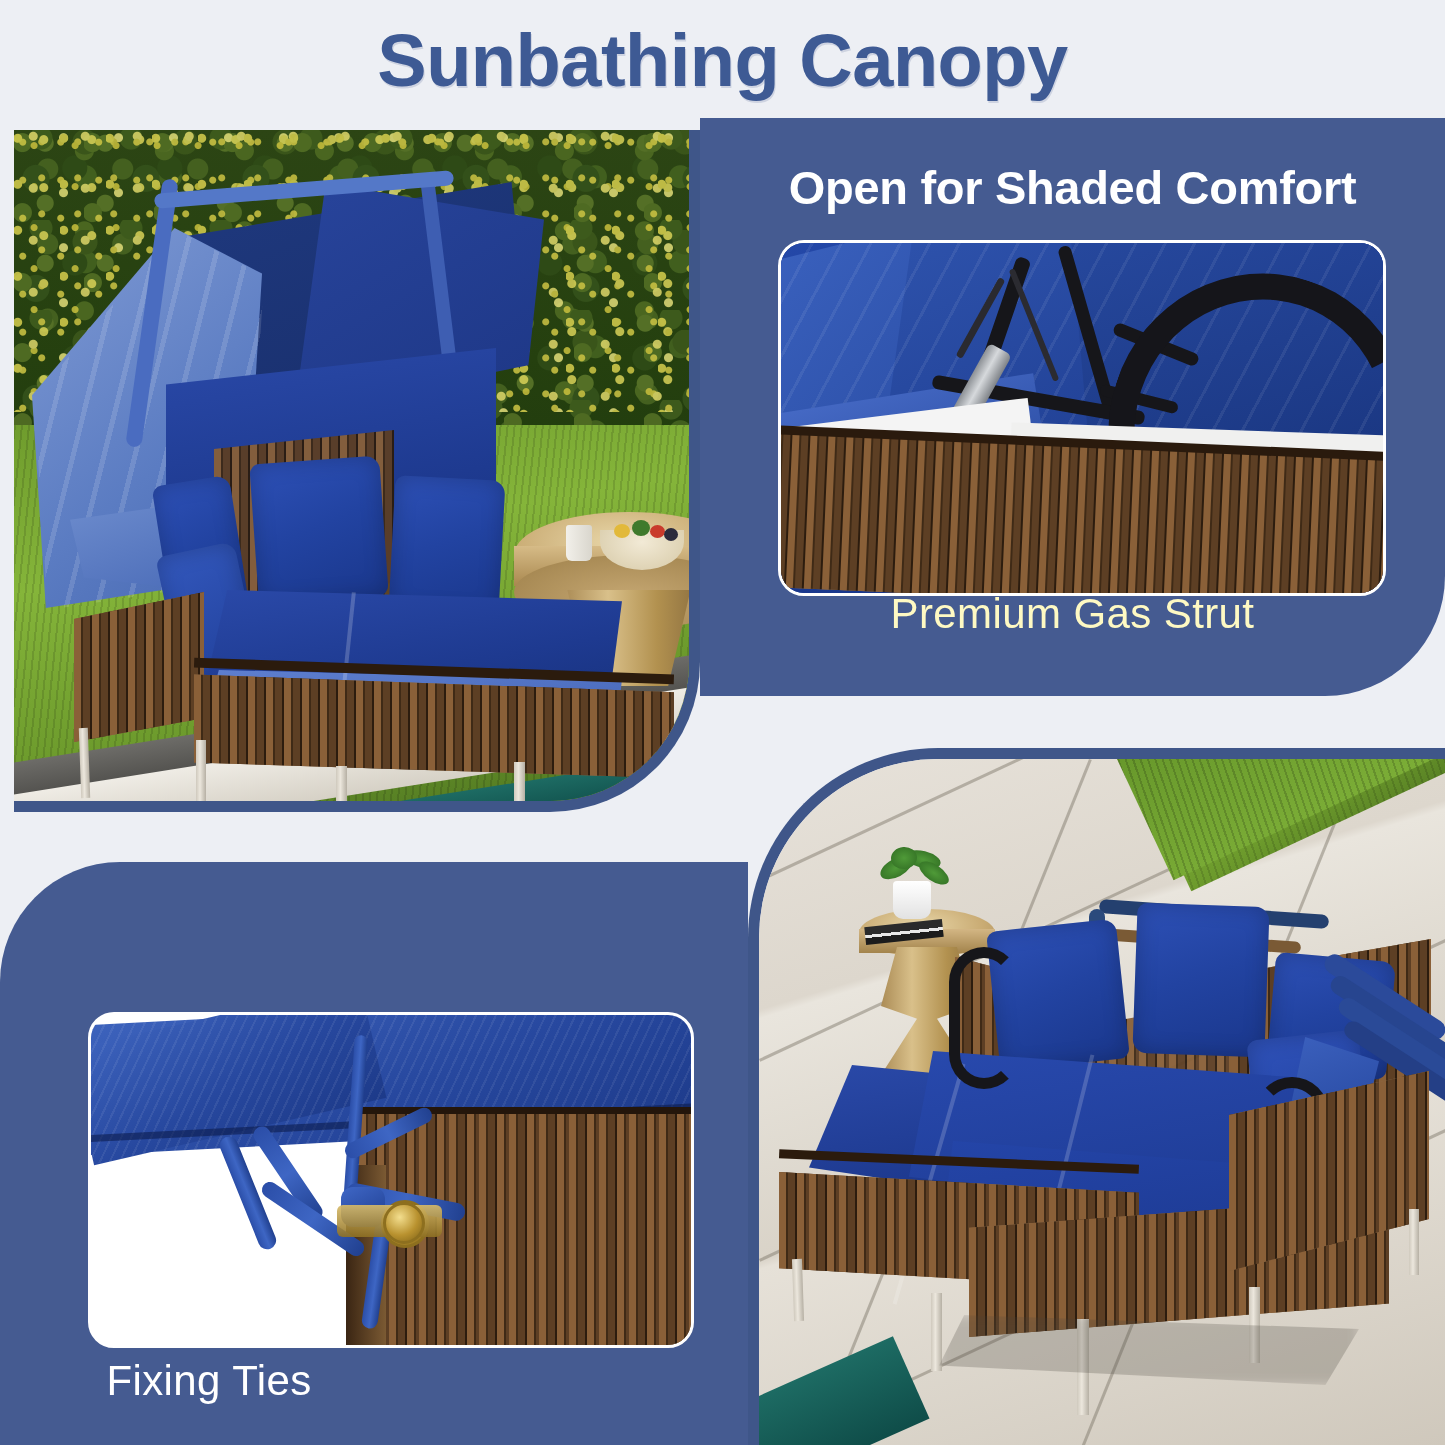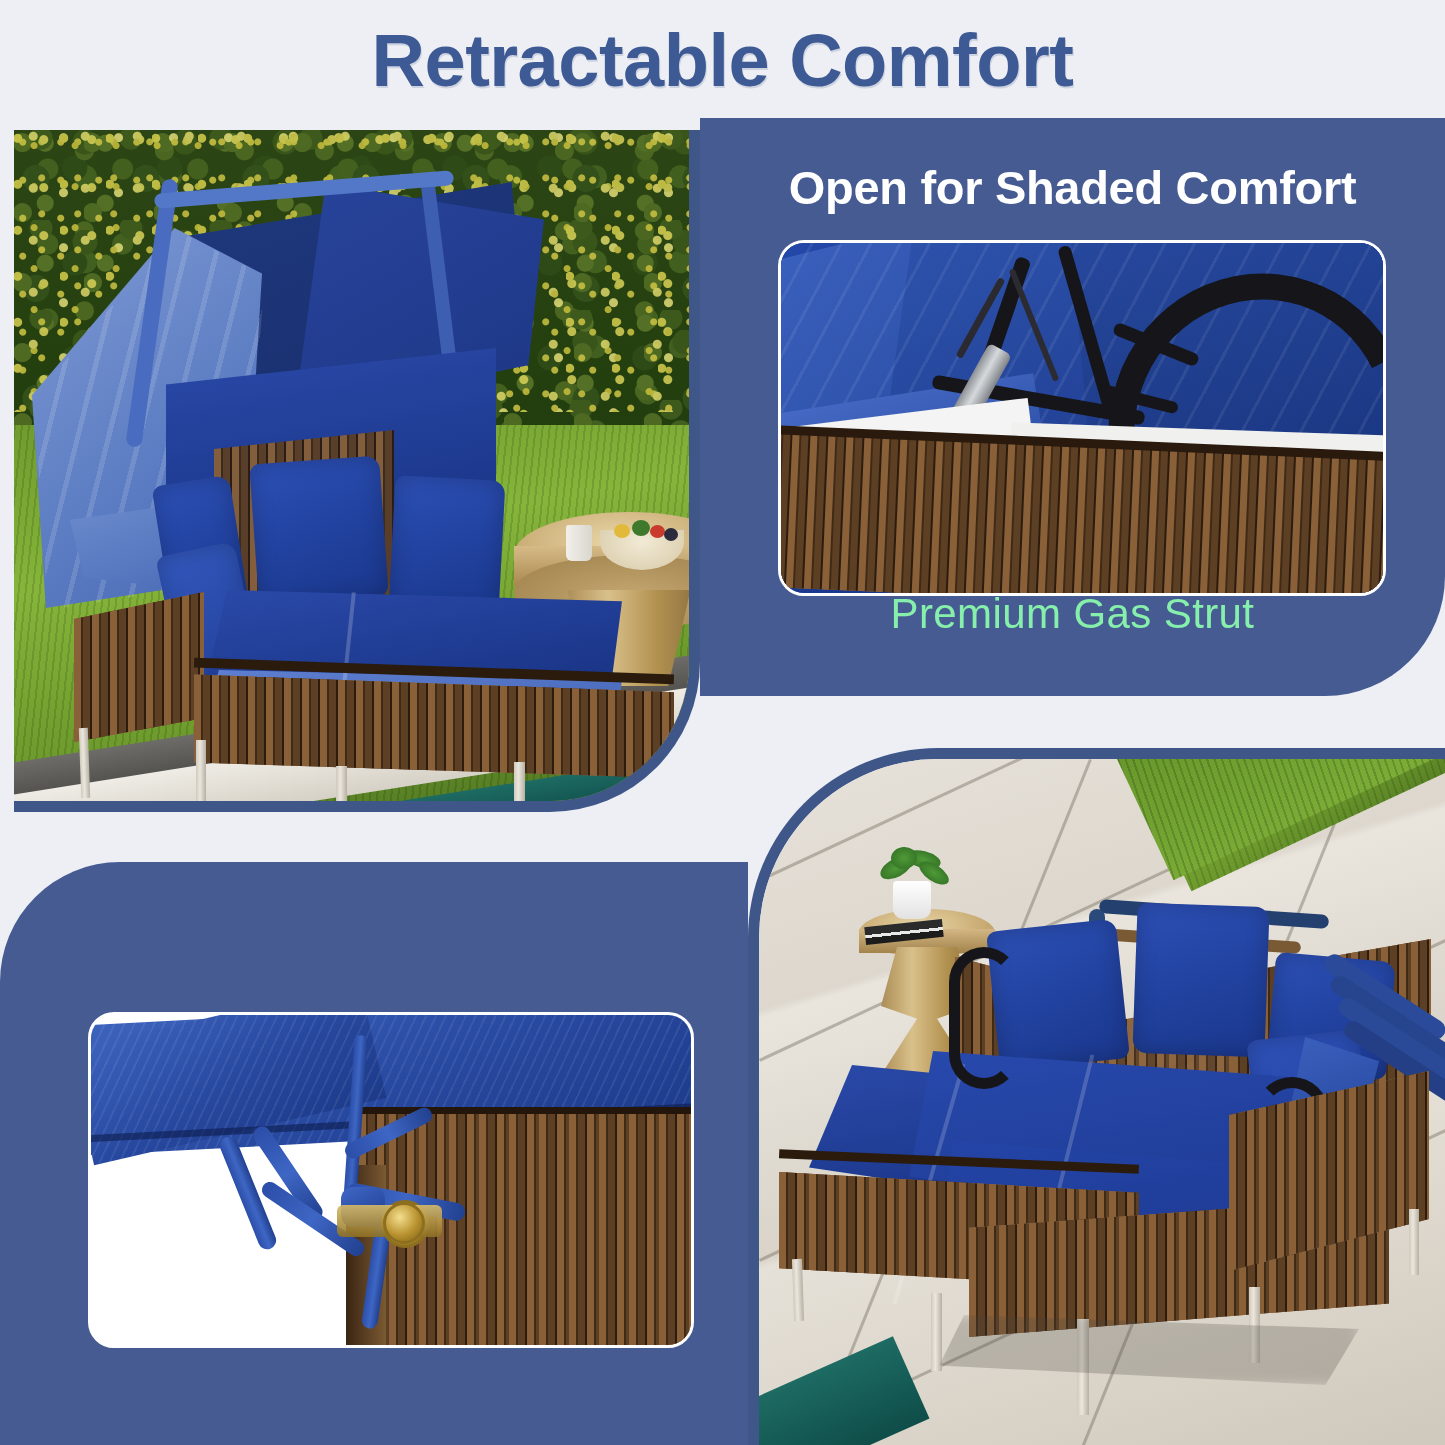--- a/index.html
+++ b/index.html
@@ -28,21 +28,21 @@
     border-bottom-right-radius:120px;
     overflow:hidden;
   }
   .panel-tr .ph{
     position:absolute;left:0;right:0;top:42px;
     text-align:center;color:#ffffff;font-weight:bold;font-size:47px;
     letter-spacing:-0.3px;white-space:nowrap;
   }
   .panel-tr .cap{
     position:absolute;left:0;right:0;bottom:58px;
-    text-align:center;color:#86efac;font-weight:normal;font-size:42px;
+    text-align:center;color:#fef9c3;font-weight:normal;font-size:42px;
     letter-spacing:0.4px;white-space:nowrap;
   }
   .inset-tr{
     position:absolute;left:778px;top:240px;width:602px;height:350px;
     border-radius:26px;border:3px solid #ffffff;overflow:hidden;
     background:#1b3f8f;
   }
 
   
   .panel-bl{
@@ -181,21 +181,21 @@
   .tiebg{position:absolute;inset:0;background:#ffffff;}
   .tiefab{position:absolute;background:linear-gradient(160deg,#3d63bd,#27489f 55%,#1d3a89);}
   .strap{position:absolute;background:linear-gradient(90deg,#2b4ea8,#3e66c4 50%,#21408f);border-radius:8px;}
   .brassring{position:absolute;background:radial-gradient(circle at 38% 34%,#f3de8e,#b9922f 55%,#7d6117);border-radius:50%;border:3px solid #8d6f1f;}
 </style>
 </head>
 <body>
 
 <div class="stage">
 
-  <div class="title">Retractable Comfort</div>
+  <div class="title">Sunbathing Canopy</div>
 
   <div class="panel-tr">
     <div class="ph">Open for Shaded Comfort</div>
     <div class="cap">Premium Gas Strut</div>
   </div>
 
   <div class="inset-tr">
     <div class="strutbg"></div>
 
     <div class="fabfold abs" style="left:-20px;top:-10px;width:280px;height:250px;transform:rotate(-14deg);background:linear-gradient(150deg,#3a61be,#27499f);"></div>
@@ -221,20 +221,21 @@
     <div class="rivet" style="left:500px;top:228px;width:19px;height:14px;"></div>
 
     <div class="abs" style="left:0;top:170px;width:250px;height:40px;background:#f4f4f4;transform:rotate(-7deg);"></div>
     <div class="abs" style="left:230px;top:186px;width:380px;height:26px;background:#f0f0ef;transform:rotate(2deg);"></div>
 
     <div class="rattan abs" style="left:-10px;top:198px;width:640px;height:160px;transform:rotate(2.5deg);"></div>
     <div class="abs" style="left:-10px;top:196px;width:640px;height:9px;background:#2a1a0d;transform:rotate(2.5deg);"></div>
   </div>
 
   <div class="panel-bl">
+    <div class="cap">Fixing Ties</div>
   </div>
 
   <div class="inset-bl">
     <div class="tiebg"></div>
 
     <div class="tiefab" style="left:-10px;top:-6px;width:630px;height:130px;transform:rotate(-3deg);"></div>
     <div class="tiefab" style="left:-14px;top:0px;width:300px;height:118px;transform:rotate(-13deg);"></div>
     <div class="abs" style="left:-14px;top:-8px;width:640px;height:140px;background:repeating-linear-gradient(118deg,rgba(255,255,255,.07) 0 2px,transparent 2px 9px);transform:rotate(-3deg);"></div>
     <div class="abs" style="left:-14px;top:104px;width:640px;height:7px;background:rgba(10,24,70,.55);transform:rotate(-3deg);"></div>
 

